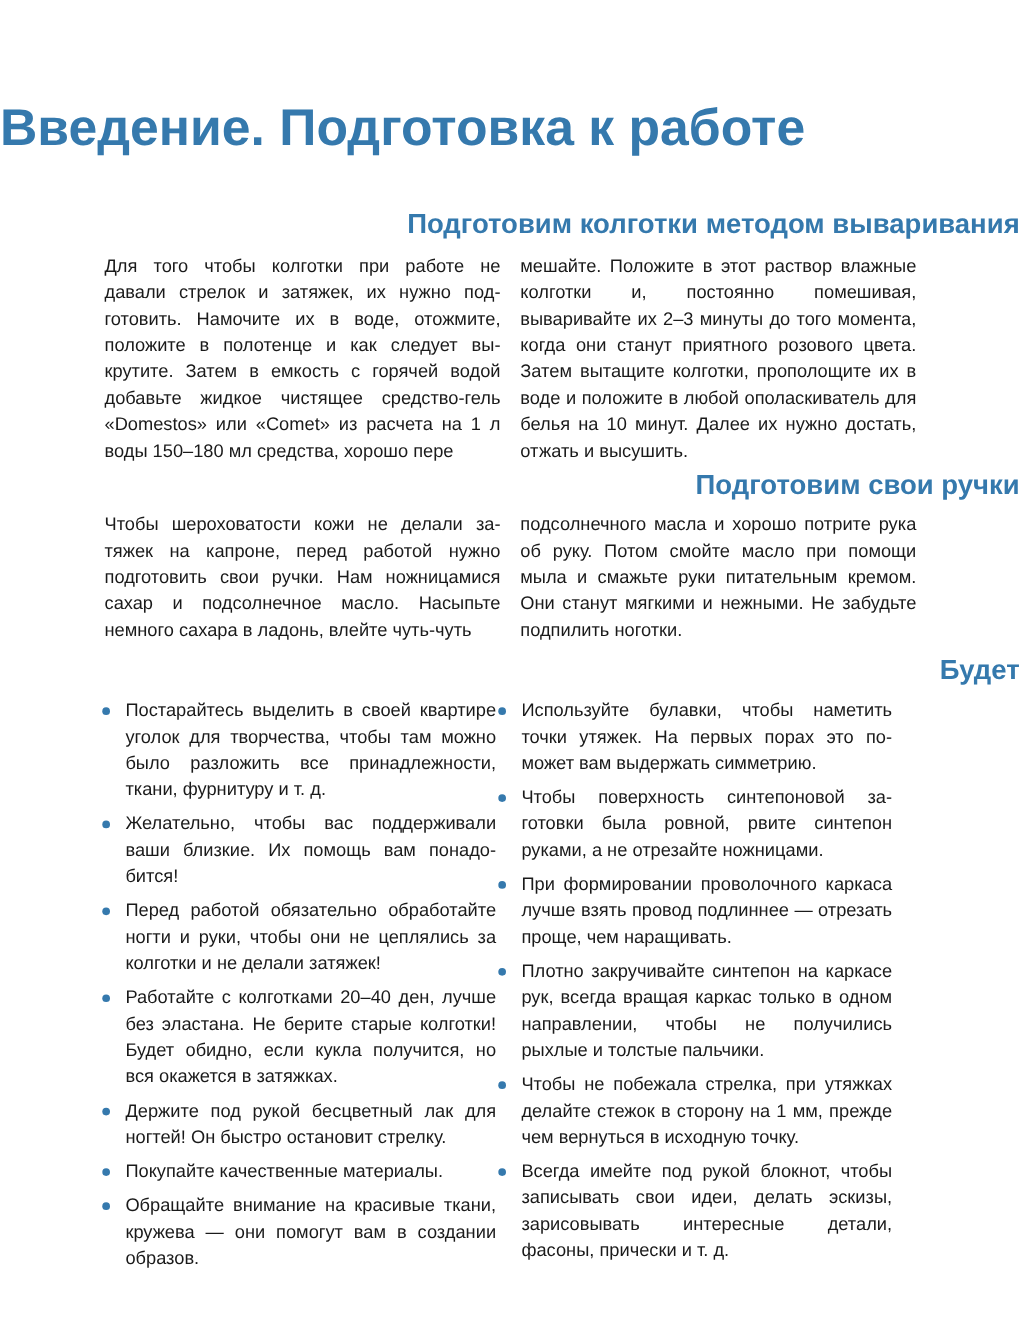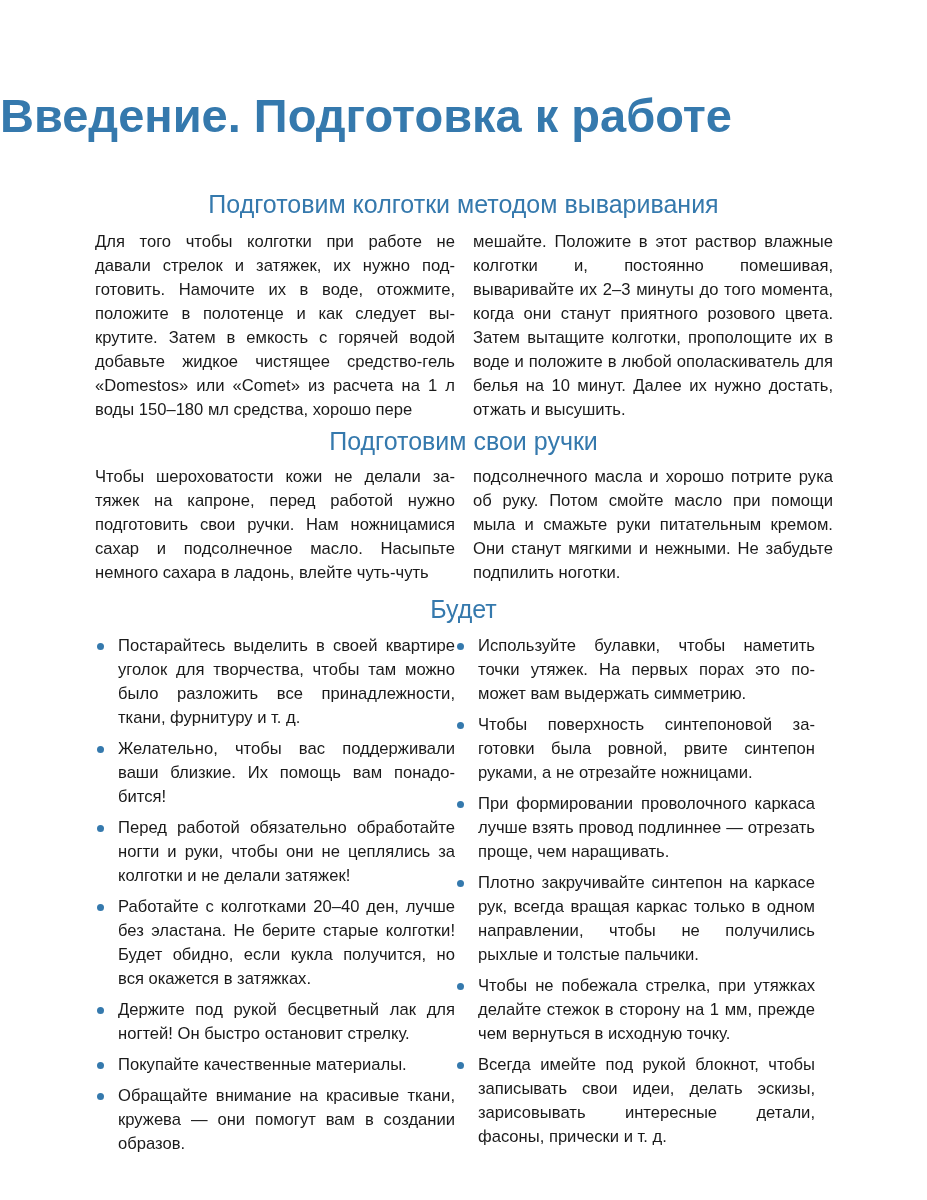--- a/index.html
+++ b/index.html
@@ -1,25 +1,25 @@
 <!DOCTYPE html>
 <html><head>
 <meta charset="utf-8">
 <style>
   html, body { margin: 0; padding: 0; background: #ffffff; }
   body { width: 927px; height: 1200px; position: relative; overflow: hidden;
          font-family: "Liberation Sans", "DejaVu Sans", sans-serif; color: #1a1a1a; }
   .page-title { position: absolute; left: 0; width: 927px; top: 88px; text-align: left;
                 font-size: 47px; font-weight: bold; color: #3579ad; margin: 0; letter-spacing: 0px; }
-  .section-heading { position: absolute; left: 0; width: 927px; text-align: center;
-                     font-size: 25px; font-weight: normal; color: #3579ad; margin: 0; }
+  .section-heading { position: absolute; left: 0; width: 927px; text-align: right;
+                     font-size: 25px; font-weight: bold; color: #3579ad; margin: 0; }
   .cols { position: absolute; left: 95px; width: 738px; display: flex; justify-content: space-between; gap: 16px; }
   .col { width: 360px; font-size: 16.6px; line-height: 24px; text-align: justify; }
   .col p { margin: 0; }
-  .tips { position: absolute; left: 95px; width: 738px; display: flex; justify-content: flex-start; }
+  .tips { position: absolute; left: 82px; width: 738px; display: flex; justify-content: center; }
   .tip-col { width: 360px; margin: 0; padding: 0; list-style: none; }
   .tip { position: relative; padding-left: 23px; font-size: 16.6px; line-height: 24px;
          text-align: justify; margin-bottom: 7px; }
   .bullet { position: absolute; left: 2px; top: 9px; width: 7px; height: 7px; border-radius: 50%;
             background: #3579ad; }
 </style>
 </head>
 <body>
 
 <h1 class="page-title">Введение. Подготовка к работе</h1>

